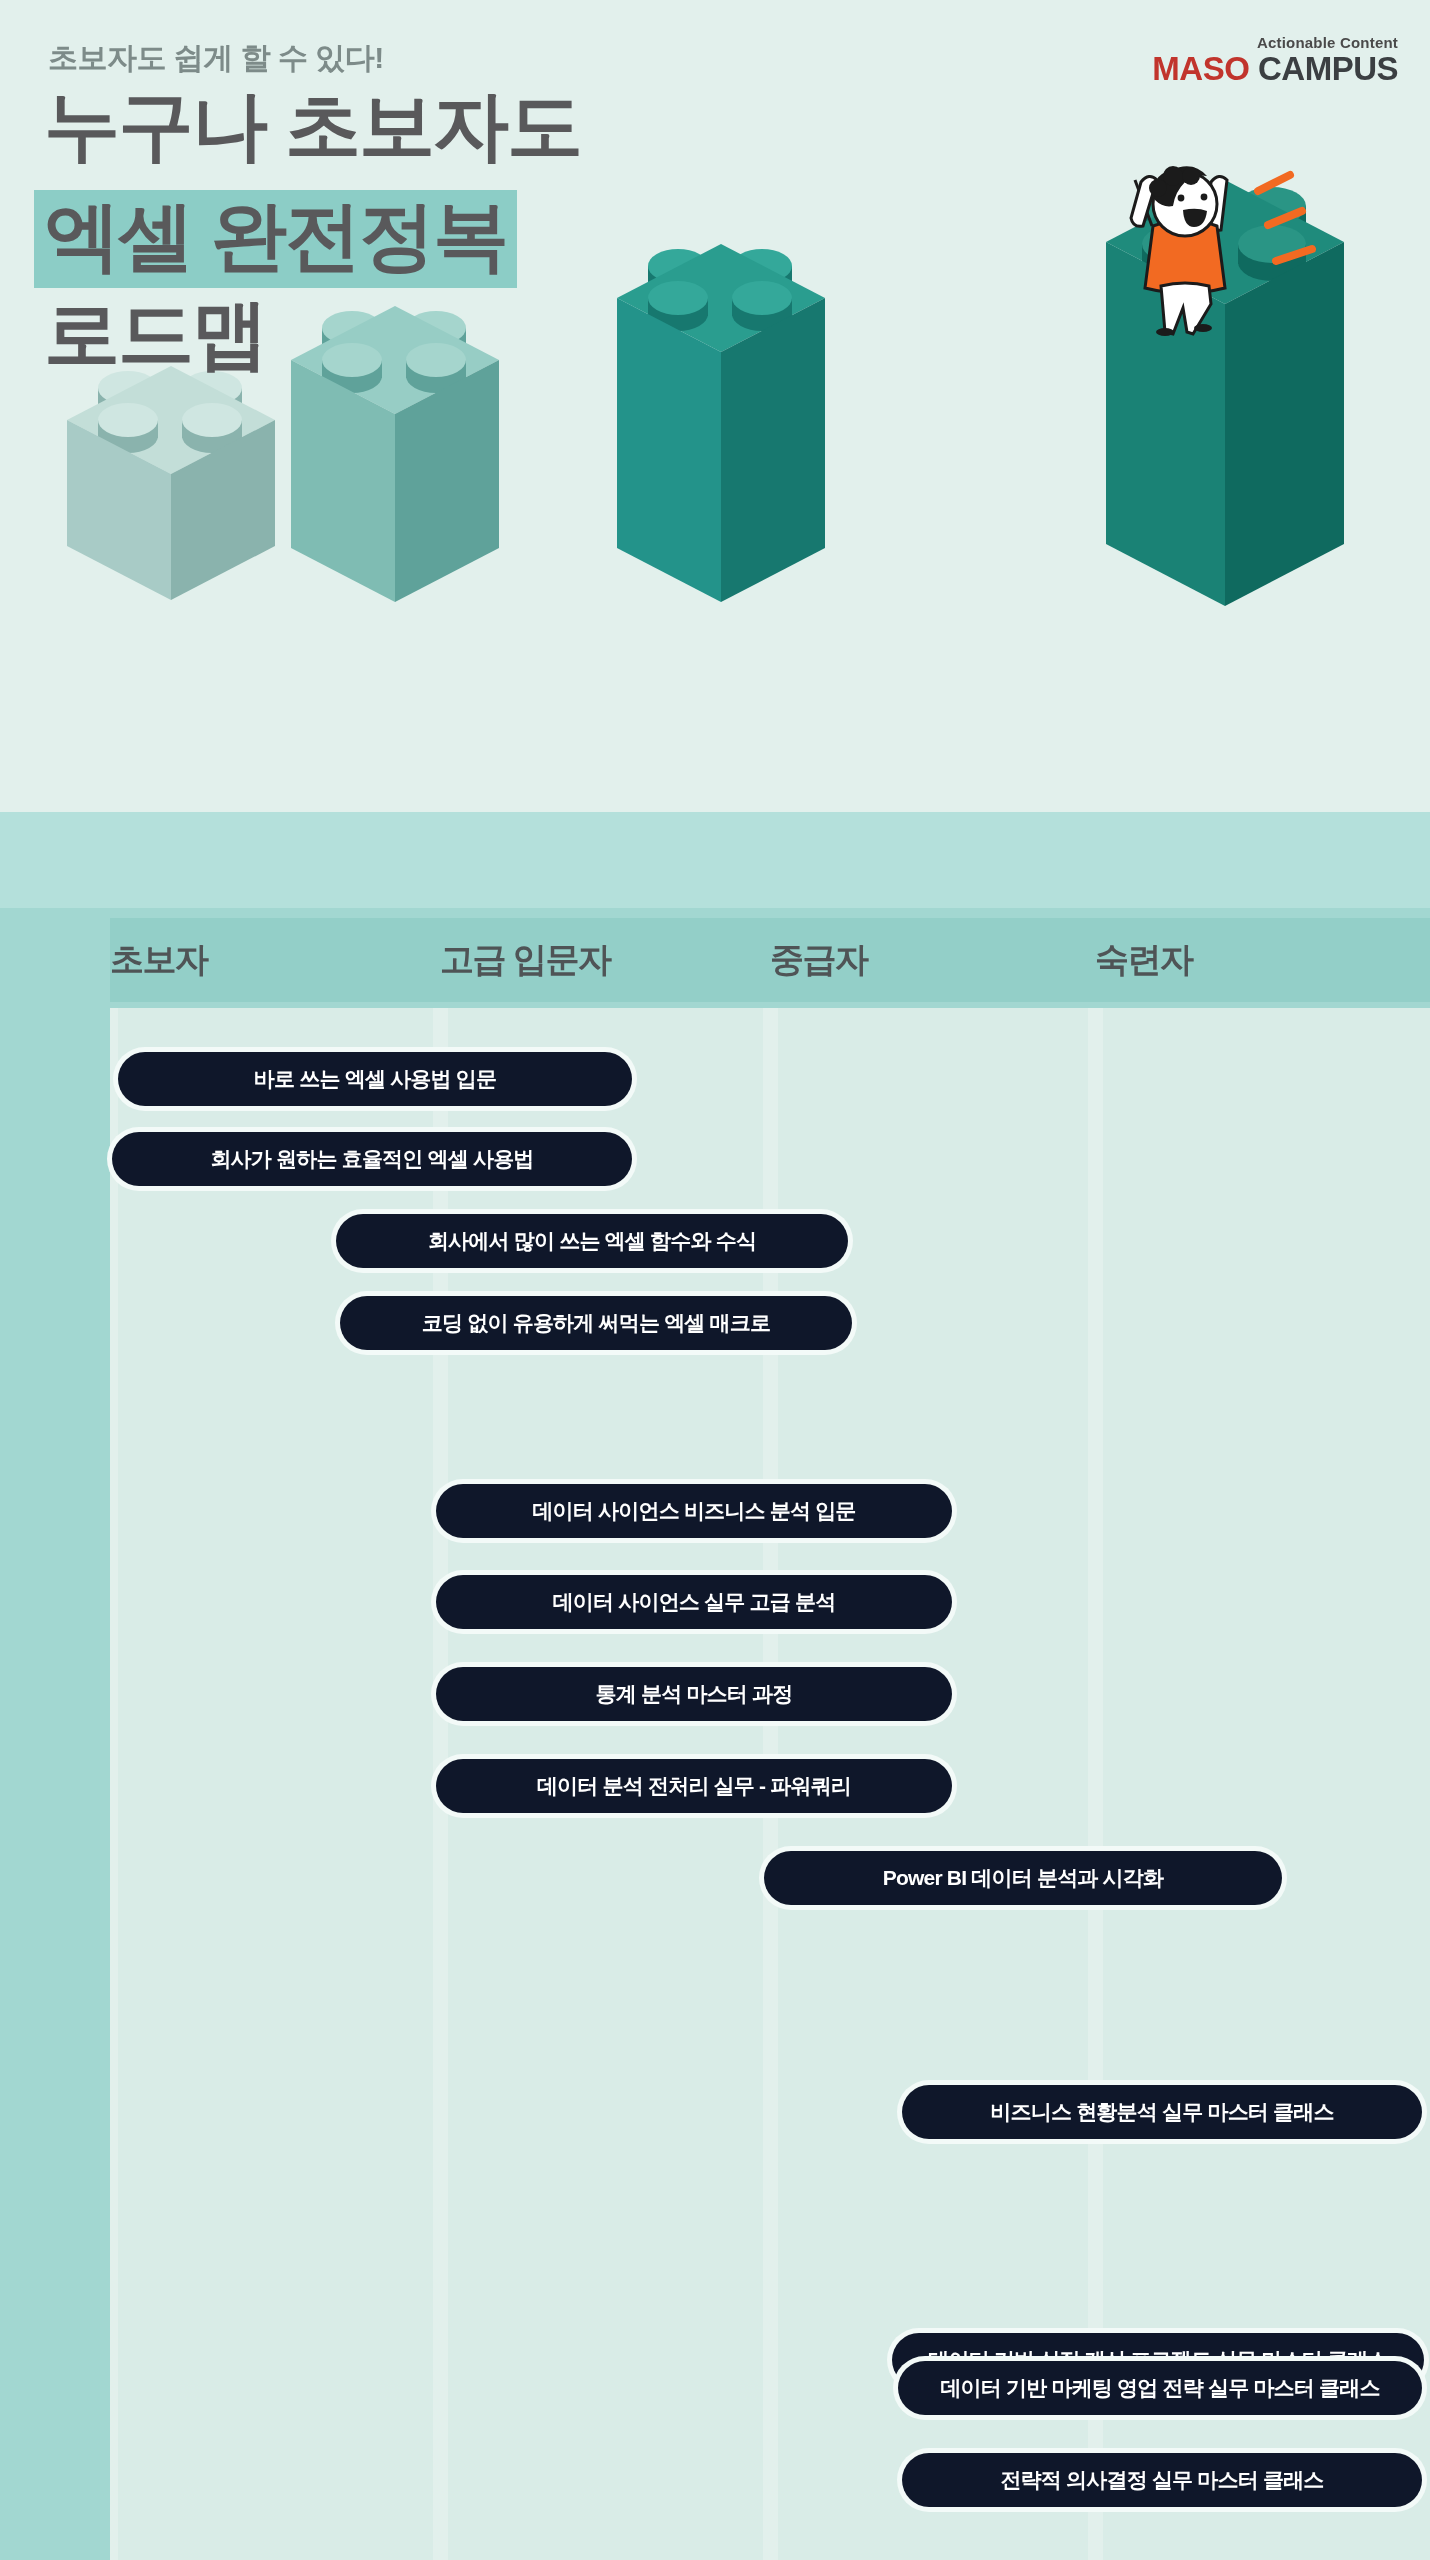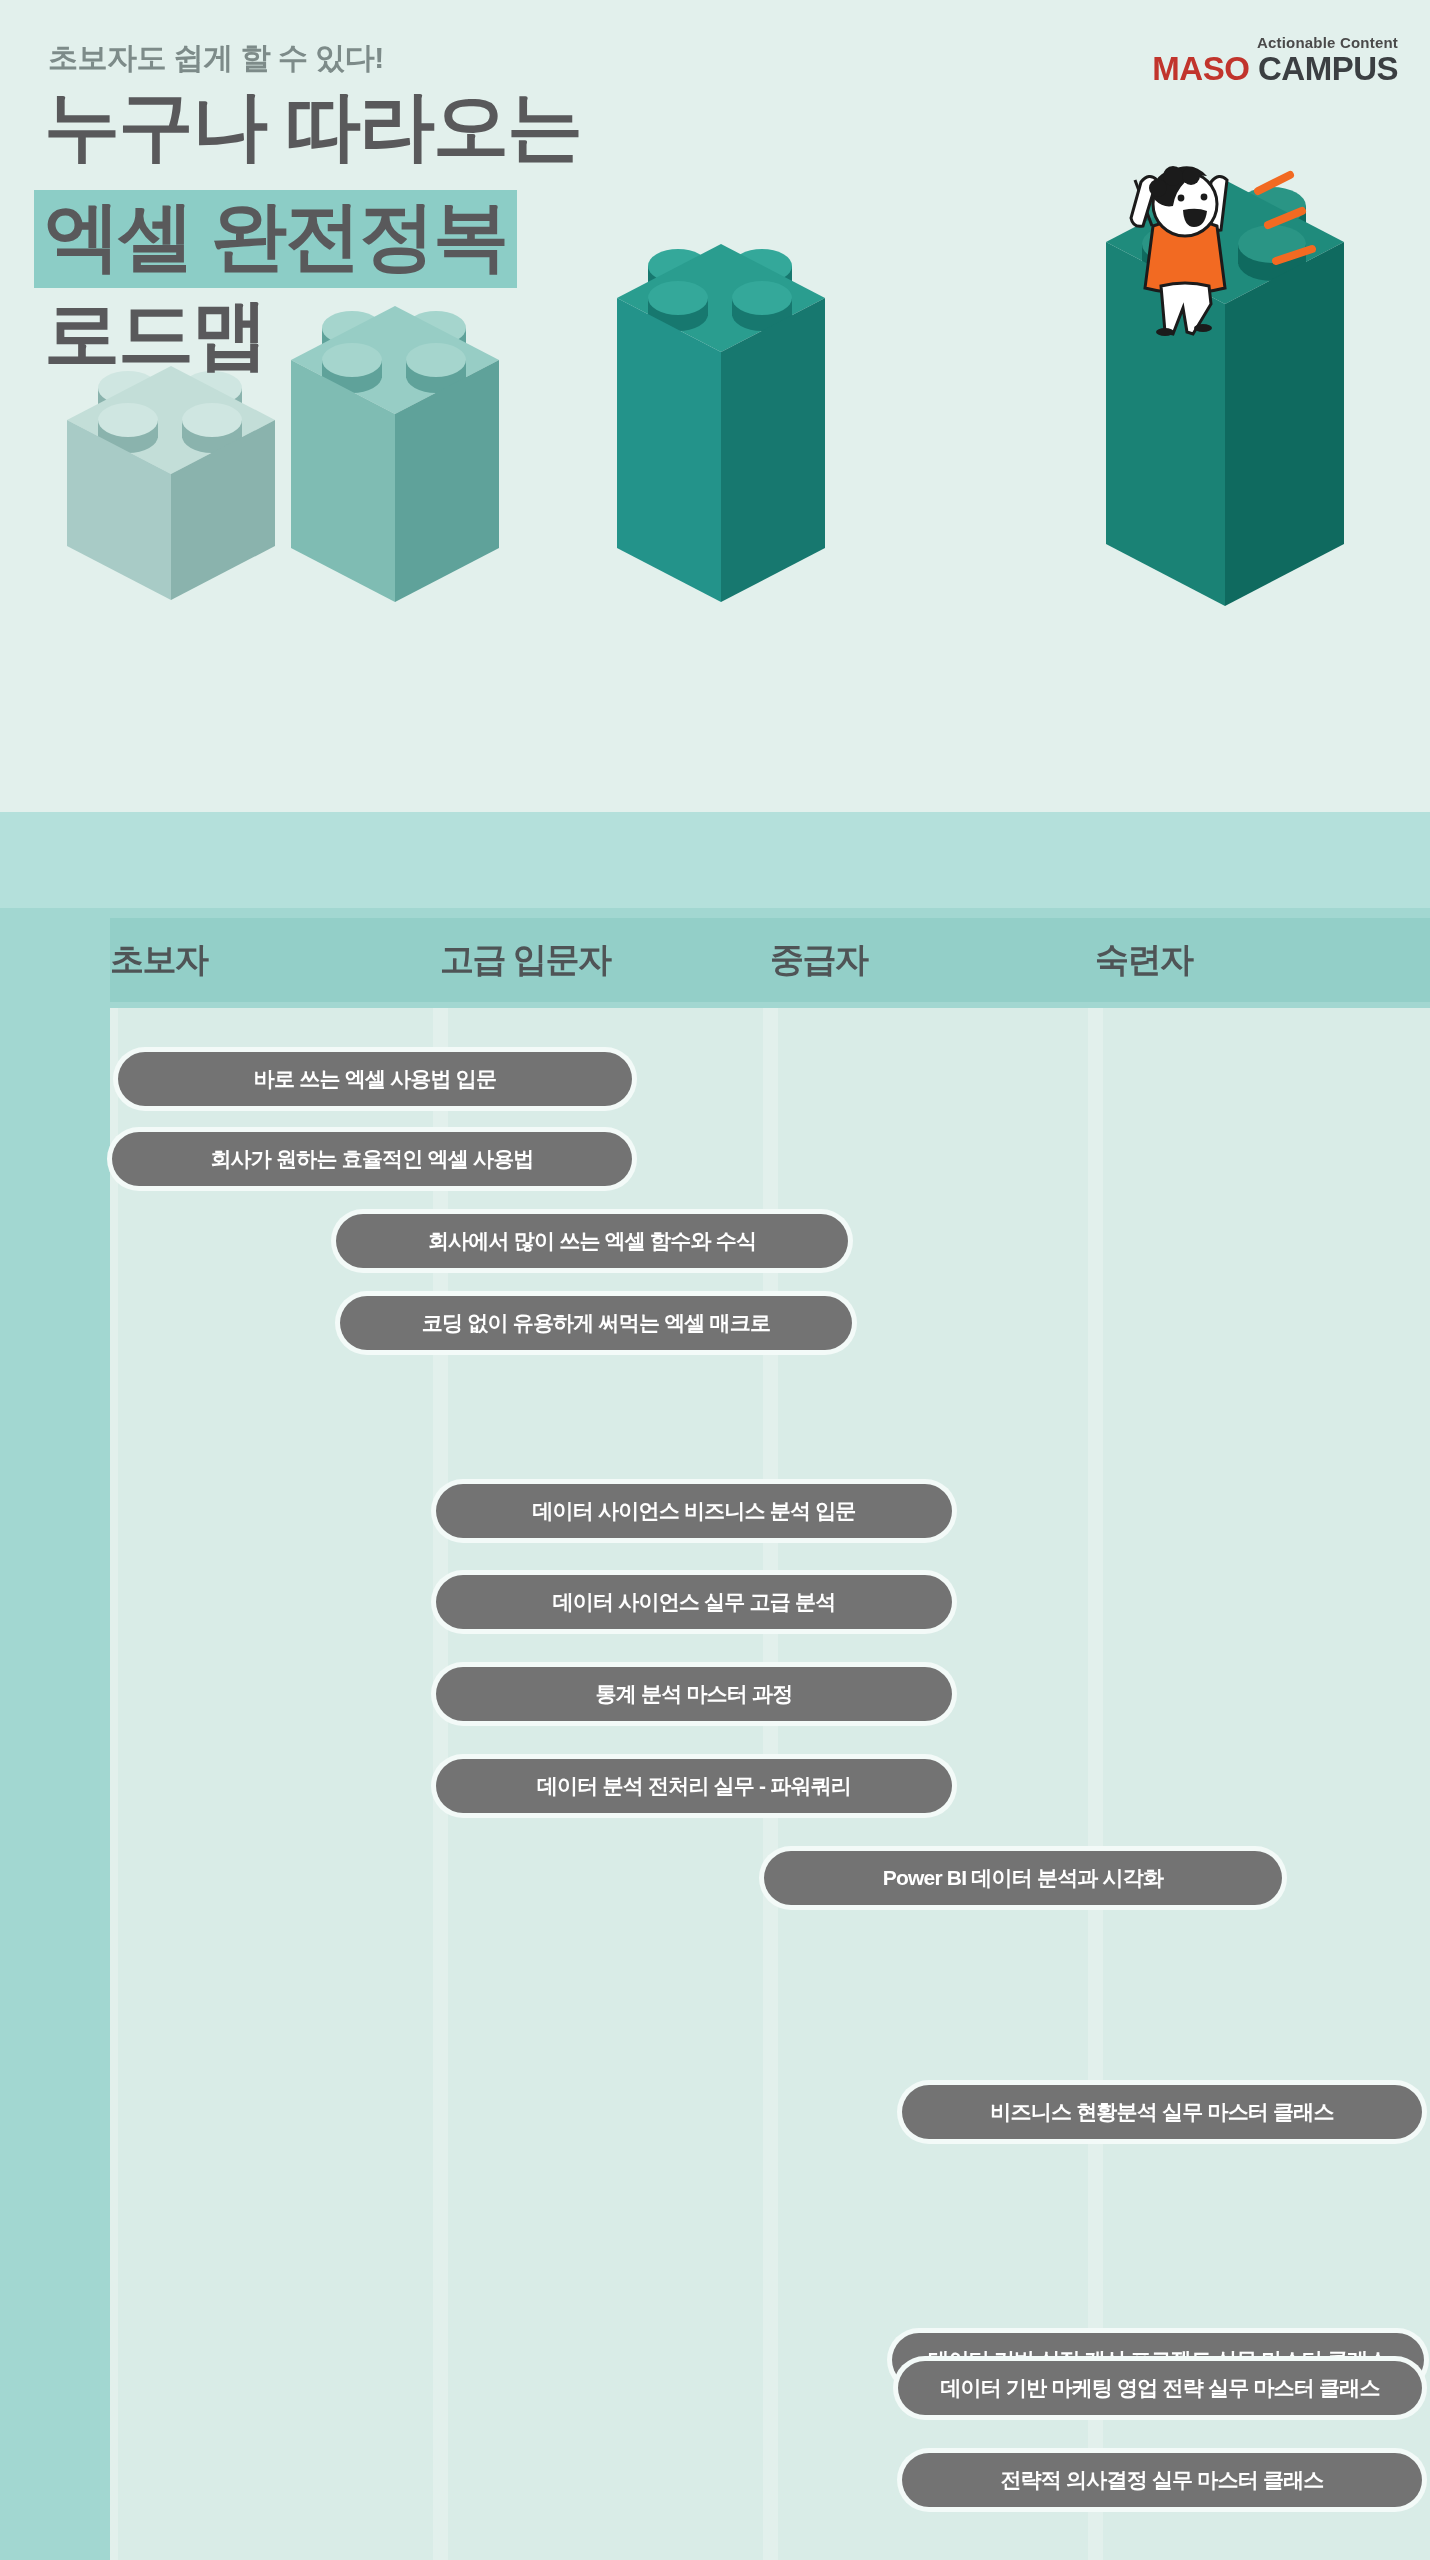--- a/index.html
+++ b/index.html
@@ -74,21 +74,21 @@
   .track-col {
     position:absolute; top:0; height:1552px; background:#d9ece7;
   }
   .col-gap { position:absolute; top:0; height:1552px; background:#a2d7d1; }
 
   
   .pill {
     position:absolute;
     height:54px;
     border-radius:27px;
-    background:#737373;
+    background:#0f172a;
     box-shadow:0 0 0 5px #f3faf8;
     display:flex; align-items:center; justify-content:center;
   }
   .pill span {
     color:#ffffff; font-size:21px; font-weight:700;
     letter-spacing:-0.8px; white-space:nowrap;
   }
 </style>
 </head>
 <body>
@@ -232,21 +232,21 @@
     <div class="hdr-cell" style="left:770px; width:325px;">
       <span>중급자</span>
     </div>
     <div class="hdr-cell" style="left:1095px; width:335px;">
       <span>숙련자</span>
     </div>
   </div>
 
   <div id="header">
     <div class="eyebrow">초보자도 쉽게 할 수 있다!</div>
-    <div class="title-line title-1">누구나 따라오는</div>
+    <div class="title-line title-1">누구나 초보자도</div>
     <div class="title-line title-2">
       <span class="title-hl">엑셀 완전정복</span>
     </div>
     <div class="title-line title-3">로드맵</div>
 
     <div id="logo">
       <div class="logo-tag">Actionable Content</div>
       <div class="logo-main">
         <span class="logo-maso">MASO</span><span>&nbsp;</span><span class="logo-campus">CAMPUS</span>
       </div>

